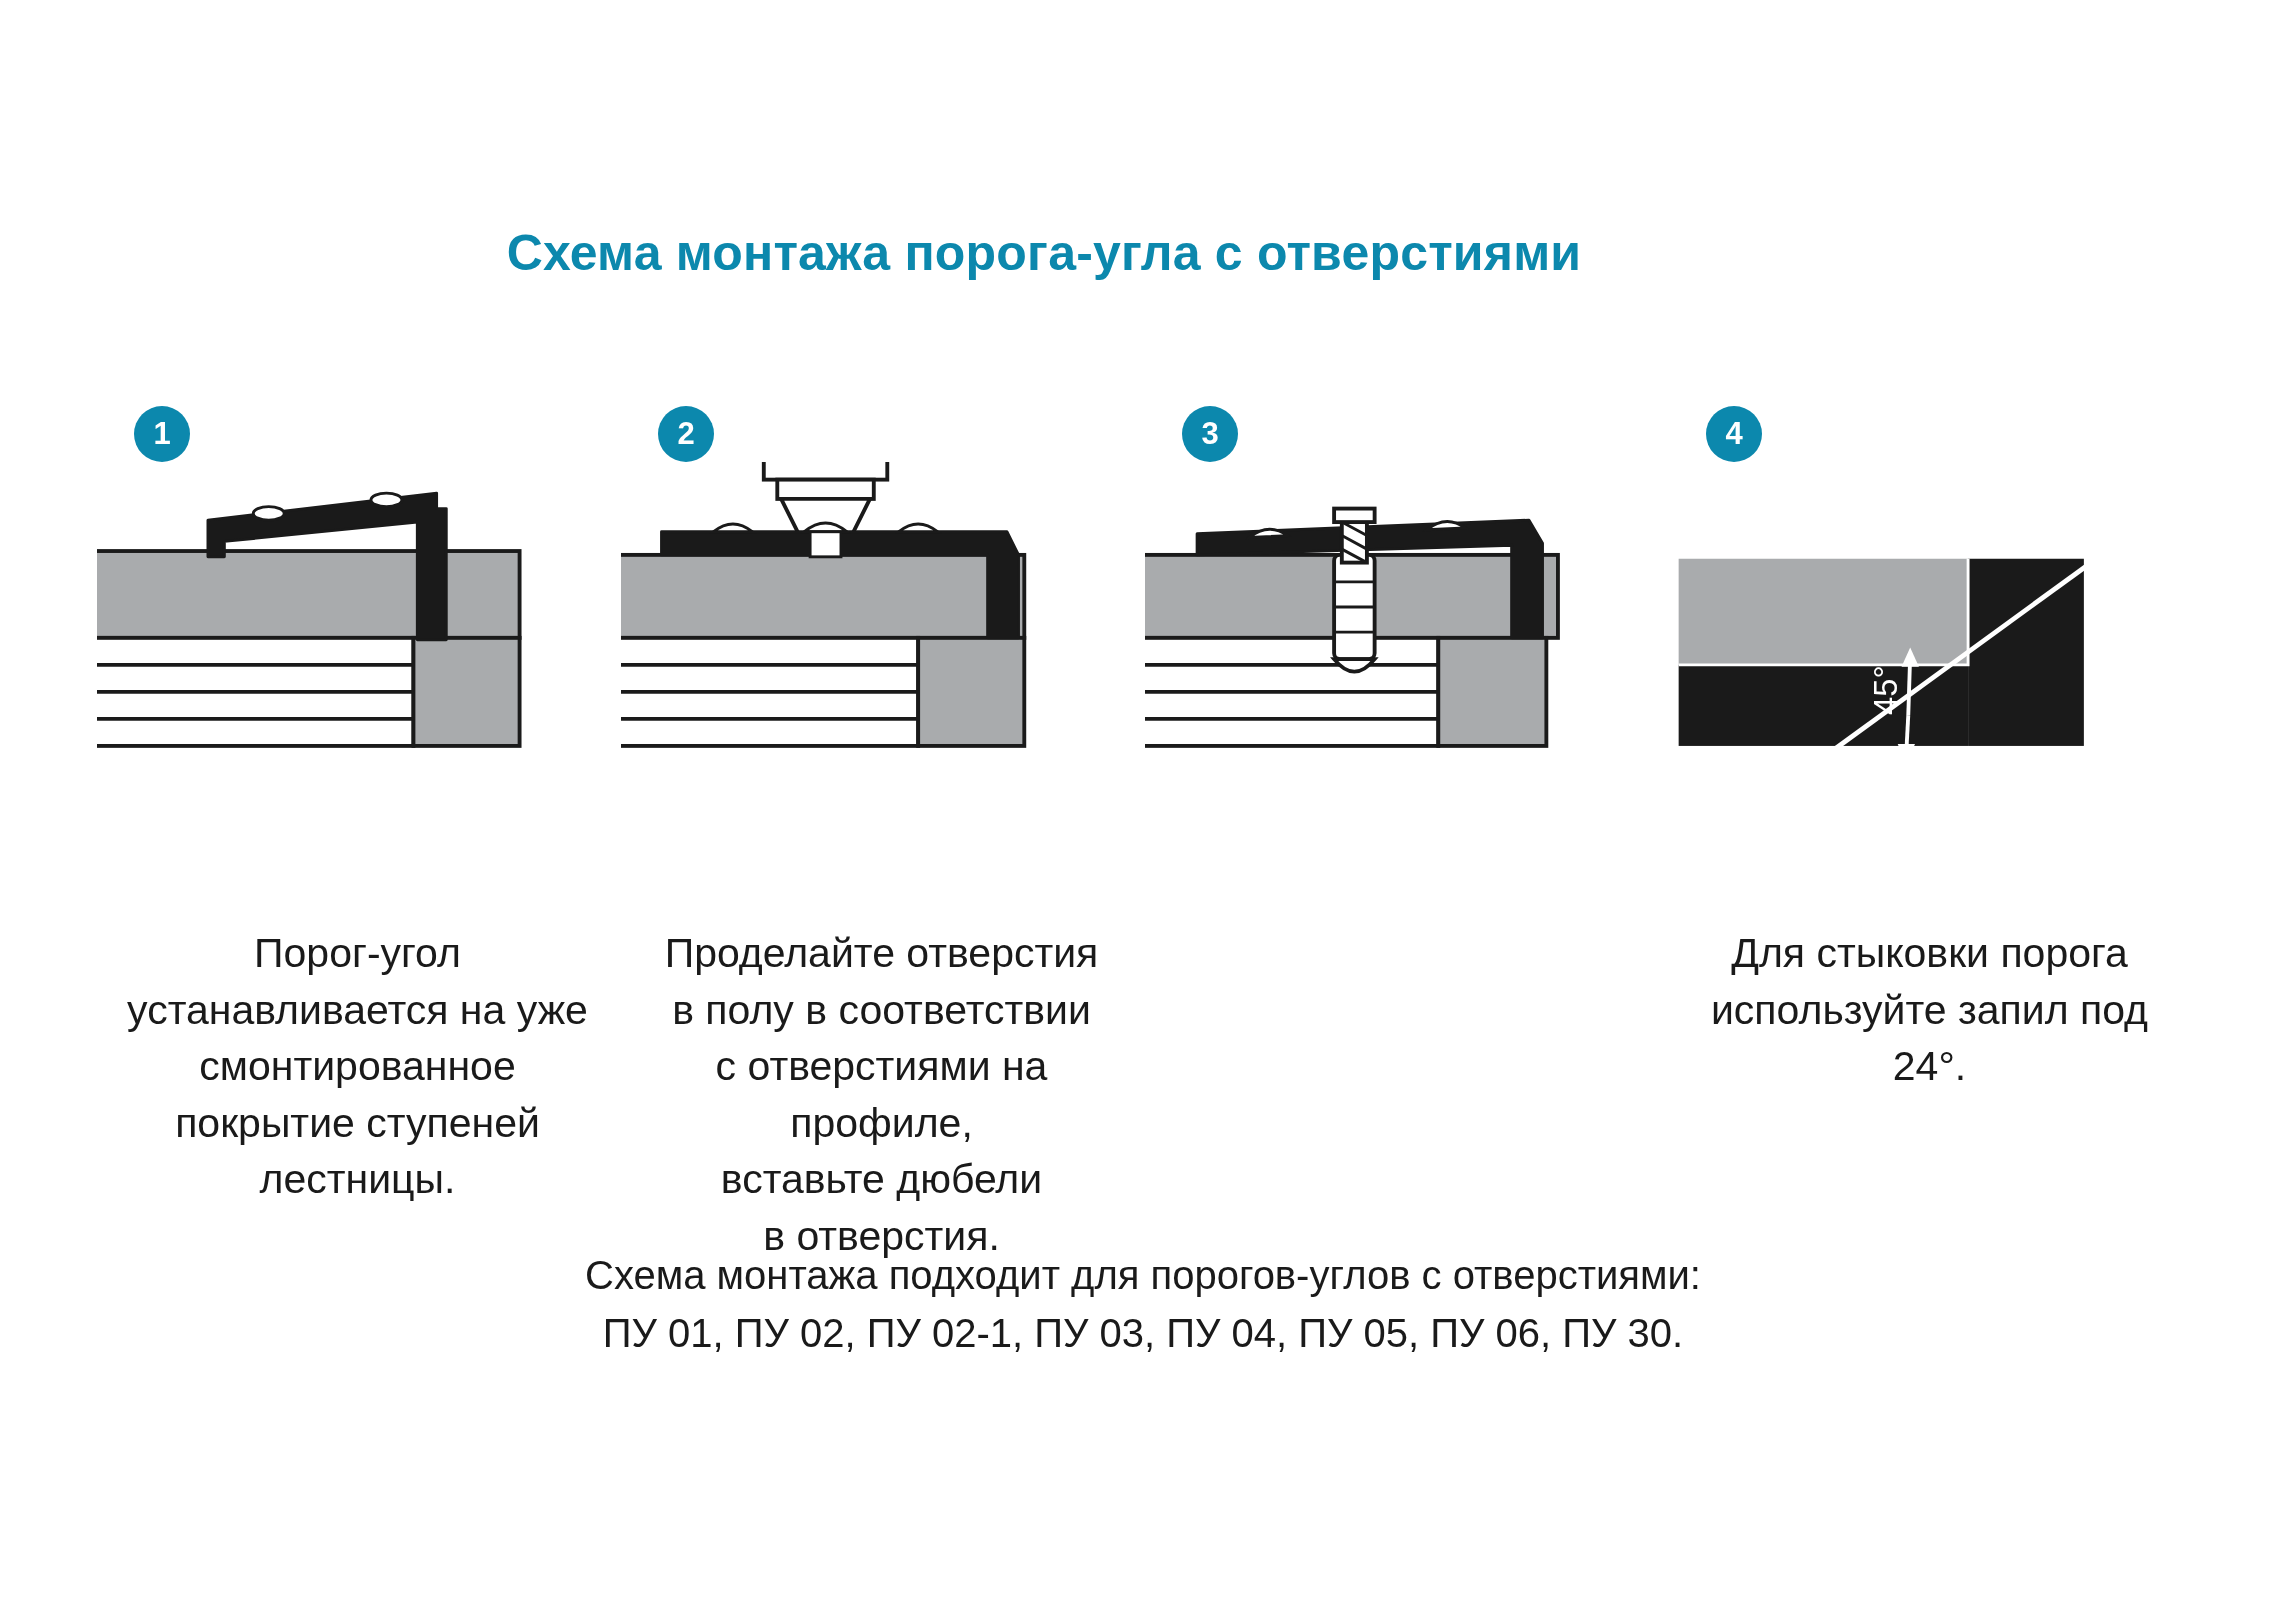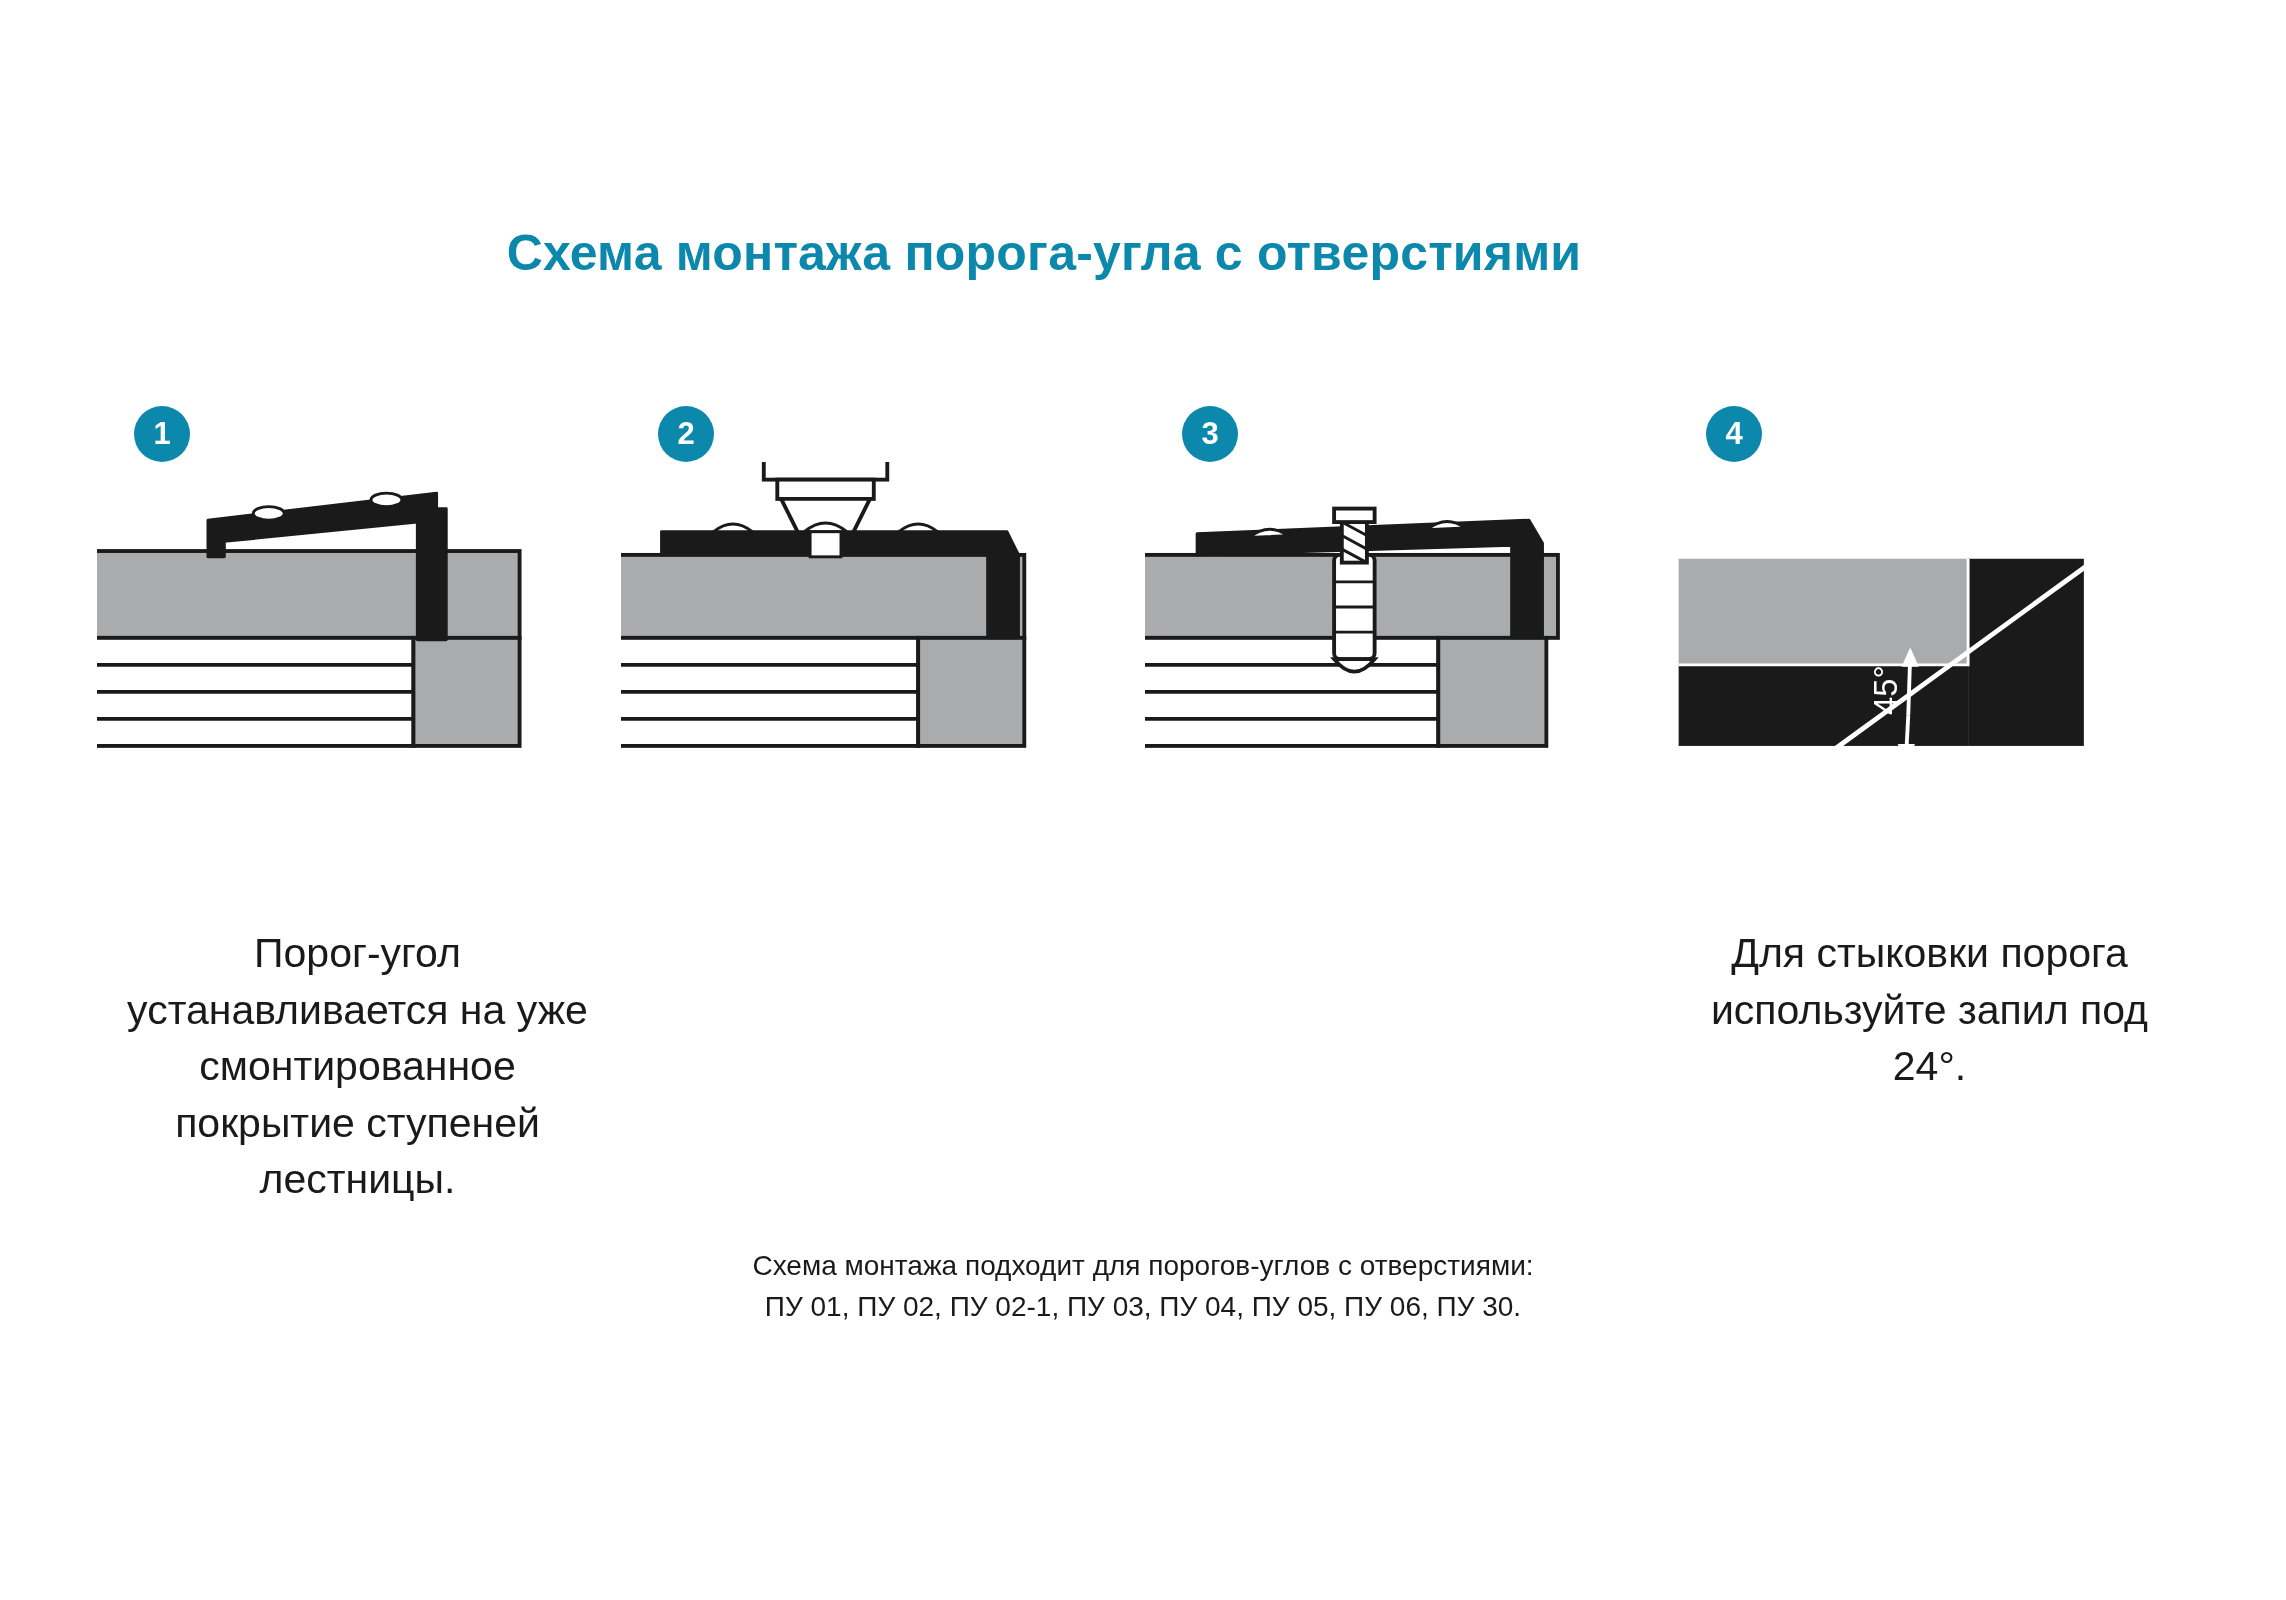--- a/index.html
+++ b/index.html
@@ -73,21 +73,21 @@
     color: #1a1a1a;
     white-space: pre-line;
     padding: 0 5.8px;
   }
   .footer {
     position: absolute;
     top: 1246px;
     left: 0;
     width: 2286px;
     text-align: center;
-    font-size: 28px;
+    font-size: 40px;
     line-height: 1.45;
     color: #1a1a1a;
     white-space: pre-line;
   }
 </style>
 </head>
 <body>
 
 <div class="page">
 
@@ -145,20 +145,25 @@
           <line x1="-12" y1="266" x2="308" y2="266" stroke="#1a1a1a" stroke-width="4"></line>
           <rect x="308" y="182" width="110" height="112" fill="#a9abad" stroke="#1a1a1a" stroke-width="4"></rect>
 
           <path d="M42 96 L42 72 L400 72 L412 96 L412 182 L380 182 L380 96 Z" fill="#1a1a1a" stroke="#1a1a1a" stroke-width="3" stroke-linejoin="round"></path>
           <path d="M96 72 q20 -16 40 0 Z" fill="#ffffff" stroke="#1a1a1a" stroke-width="3"></path>
           <path d="M190 72 q22 -18 44 0 Z" fill="#ffffff" stroke="#1a1a1a" stroke-width="3"></path>
           <path d="M288 72 q20 -16 40 0 Z" fill="#ffffff" stroke="#1a1a1a" stroke-width="3"></path>
           <rect x="196" y="72" width="32" height="26" fill="#ffffff" stroke="#1a1a1a" stroke-width="3"></rect>
         </svg>
       </div>
+      <div class="caption">Проделайте отверстия
+в полу в соответствии
+с отверстиями на профиле,
+вставьте дюбели
+в отверстия.</div>
     </div>
 
     <div class="step">
       <div class="badge">3</div>
       <div class="art">
         <svg width="521" height="454" viewBox="0 0 540 470" xmlns="http://www.w3.org/2000/svg">
 
           <rect x="-12" y="96" width="440" height="86" fill="#a9abad" stroke="#1a1a1a" stroke-width="4"></rect>
           <rect x="-12" y="182" width="316" height="112" fill="#ffffff" stroke="#1a1a1a" stroke-width="4"></rect>
           <line x1="-12" y1="210" x2="304" y2="210" stroke="#1a1a1a" stroke-width="4"></line>

